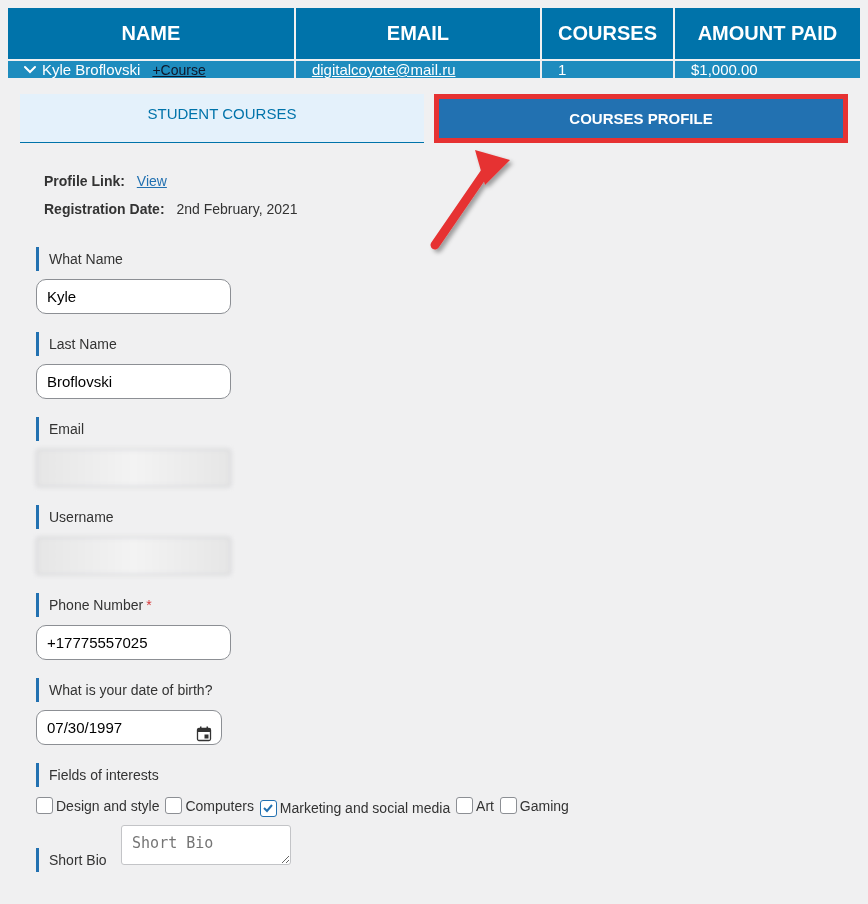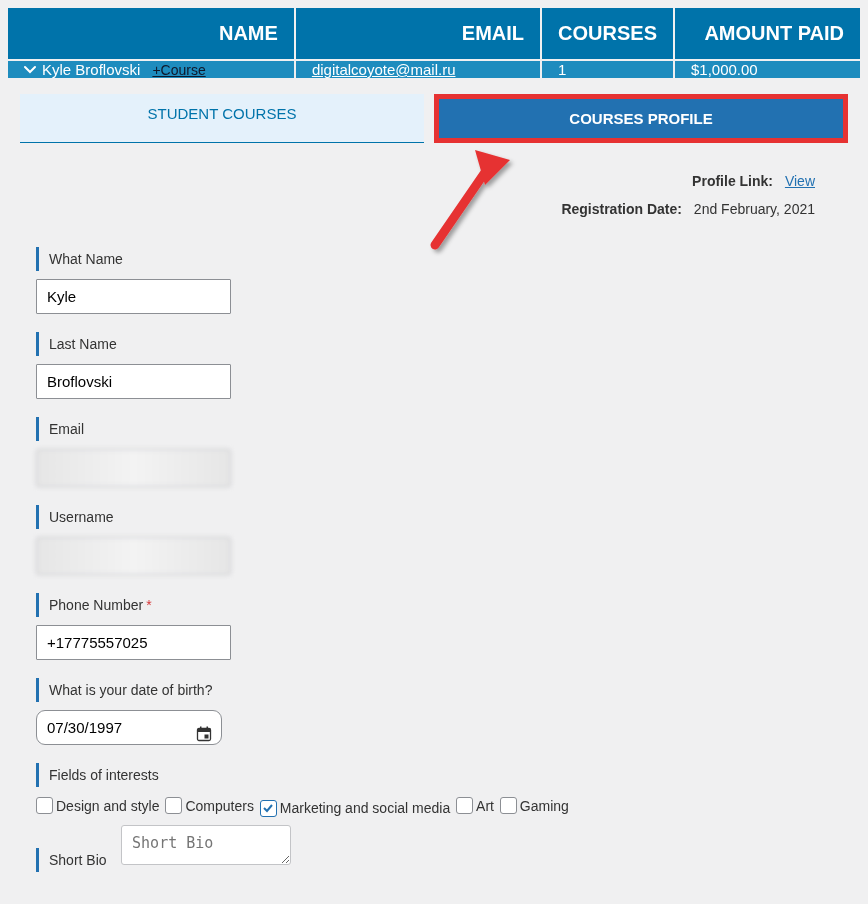--- a/index.html
+++ b/index.html
@@ -12,21 +12,21 @@
   }
   .outer { padding: 6px 6px 20px 6px; }
 
   
   .tbl { width: 100%; border-collapse: separate; border-spacing: 2px 2px; }
   .thead-row th {
     background: #0073aa;
     color: #fff;
     font-weight: 700;
     font-size: 20px;
-    text-align: right;
+    text-align: center;
     padding: 14px 16px;
   }
   .trow td {
     background: #1e8cbe;
     color: #fff;
     padding: 0 16px;
     font-size: 15px;
     vertical-align: middle;
   }
   .name-cell { display: flex; align-items: center; gap: 6px; }
@@ -48,39 +48,39 @@
   .tab-courses { background: #e4f1fb; color: #0073aa; border-bottom: 1px solid #0073aa; }
   .tab-profile {
     background: #2271b1;
     color: #fff;
     border: 5px solid #e63232;
     font-weight: 600;
   }
 
   
   .profile { padding: 18px 30px 10px 30px; }
-  .meta-row { margin: 12px 17px; font-size: 14px; color: #333; text-align: right; }
+  .meta-row { margin: 12px 8px; font-size: 14px; color: #333; }
   .meta-label { font-weight: 700; margin-right: 8px; }
   .view-link { color: #2271b1; text-decoration: underline; font-size: 14px; }
   .field-lbl {
     border-left: 3px solid #2271b1;
     padding: 4px 10px;
     font-size: 14px;
     color: #333;
     margin-top: 18px;
     display: inline-block;
   }
   .reqstar { color: #d63638; margin-left: 3px; }
   .txt-input {
     display: block;
     width: 195px;
     padding: 8px 10px;
     font-size: 15px;
     border: 1px solid #8c8f94;
-    border-radius: 1px;
+    border-radius: 10px;
     background: #fff;
     margin-top: 8px;
   }
   .date-wrap { position: relative; width: 186px; }
   .date-val {
     display: block;
     width: 186px;
     padding: 8px 30px 8px 10px;
     font-size: 15px;
     border: 1px solid #8c8f94;

